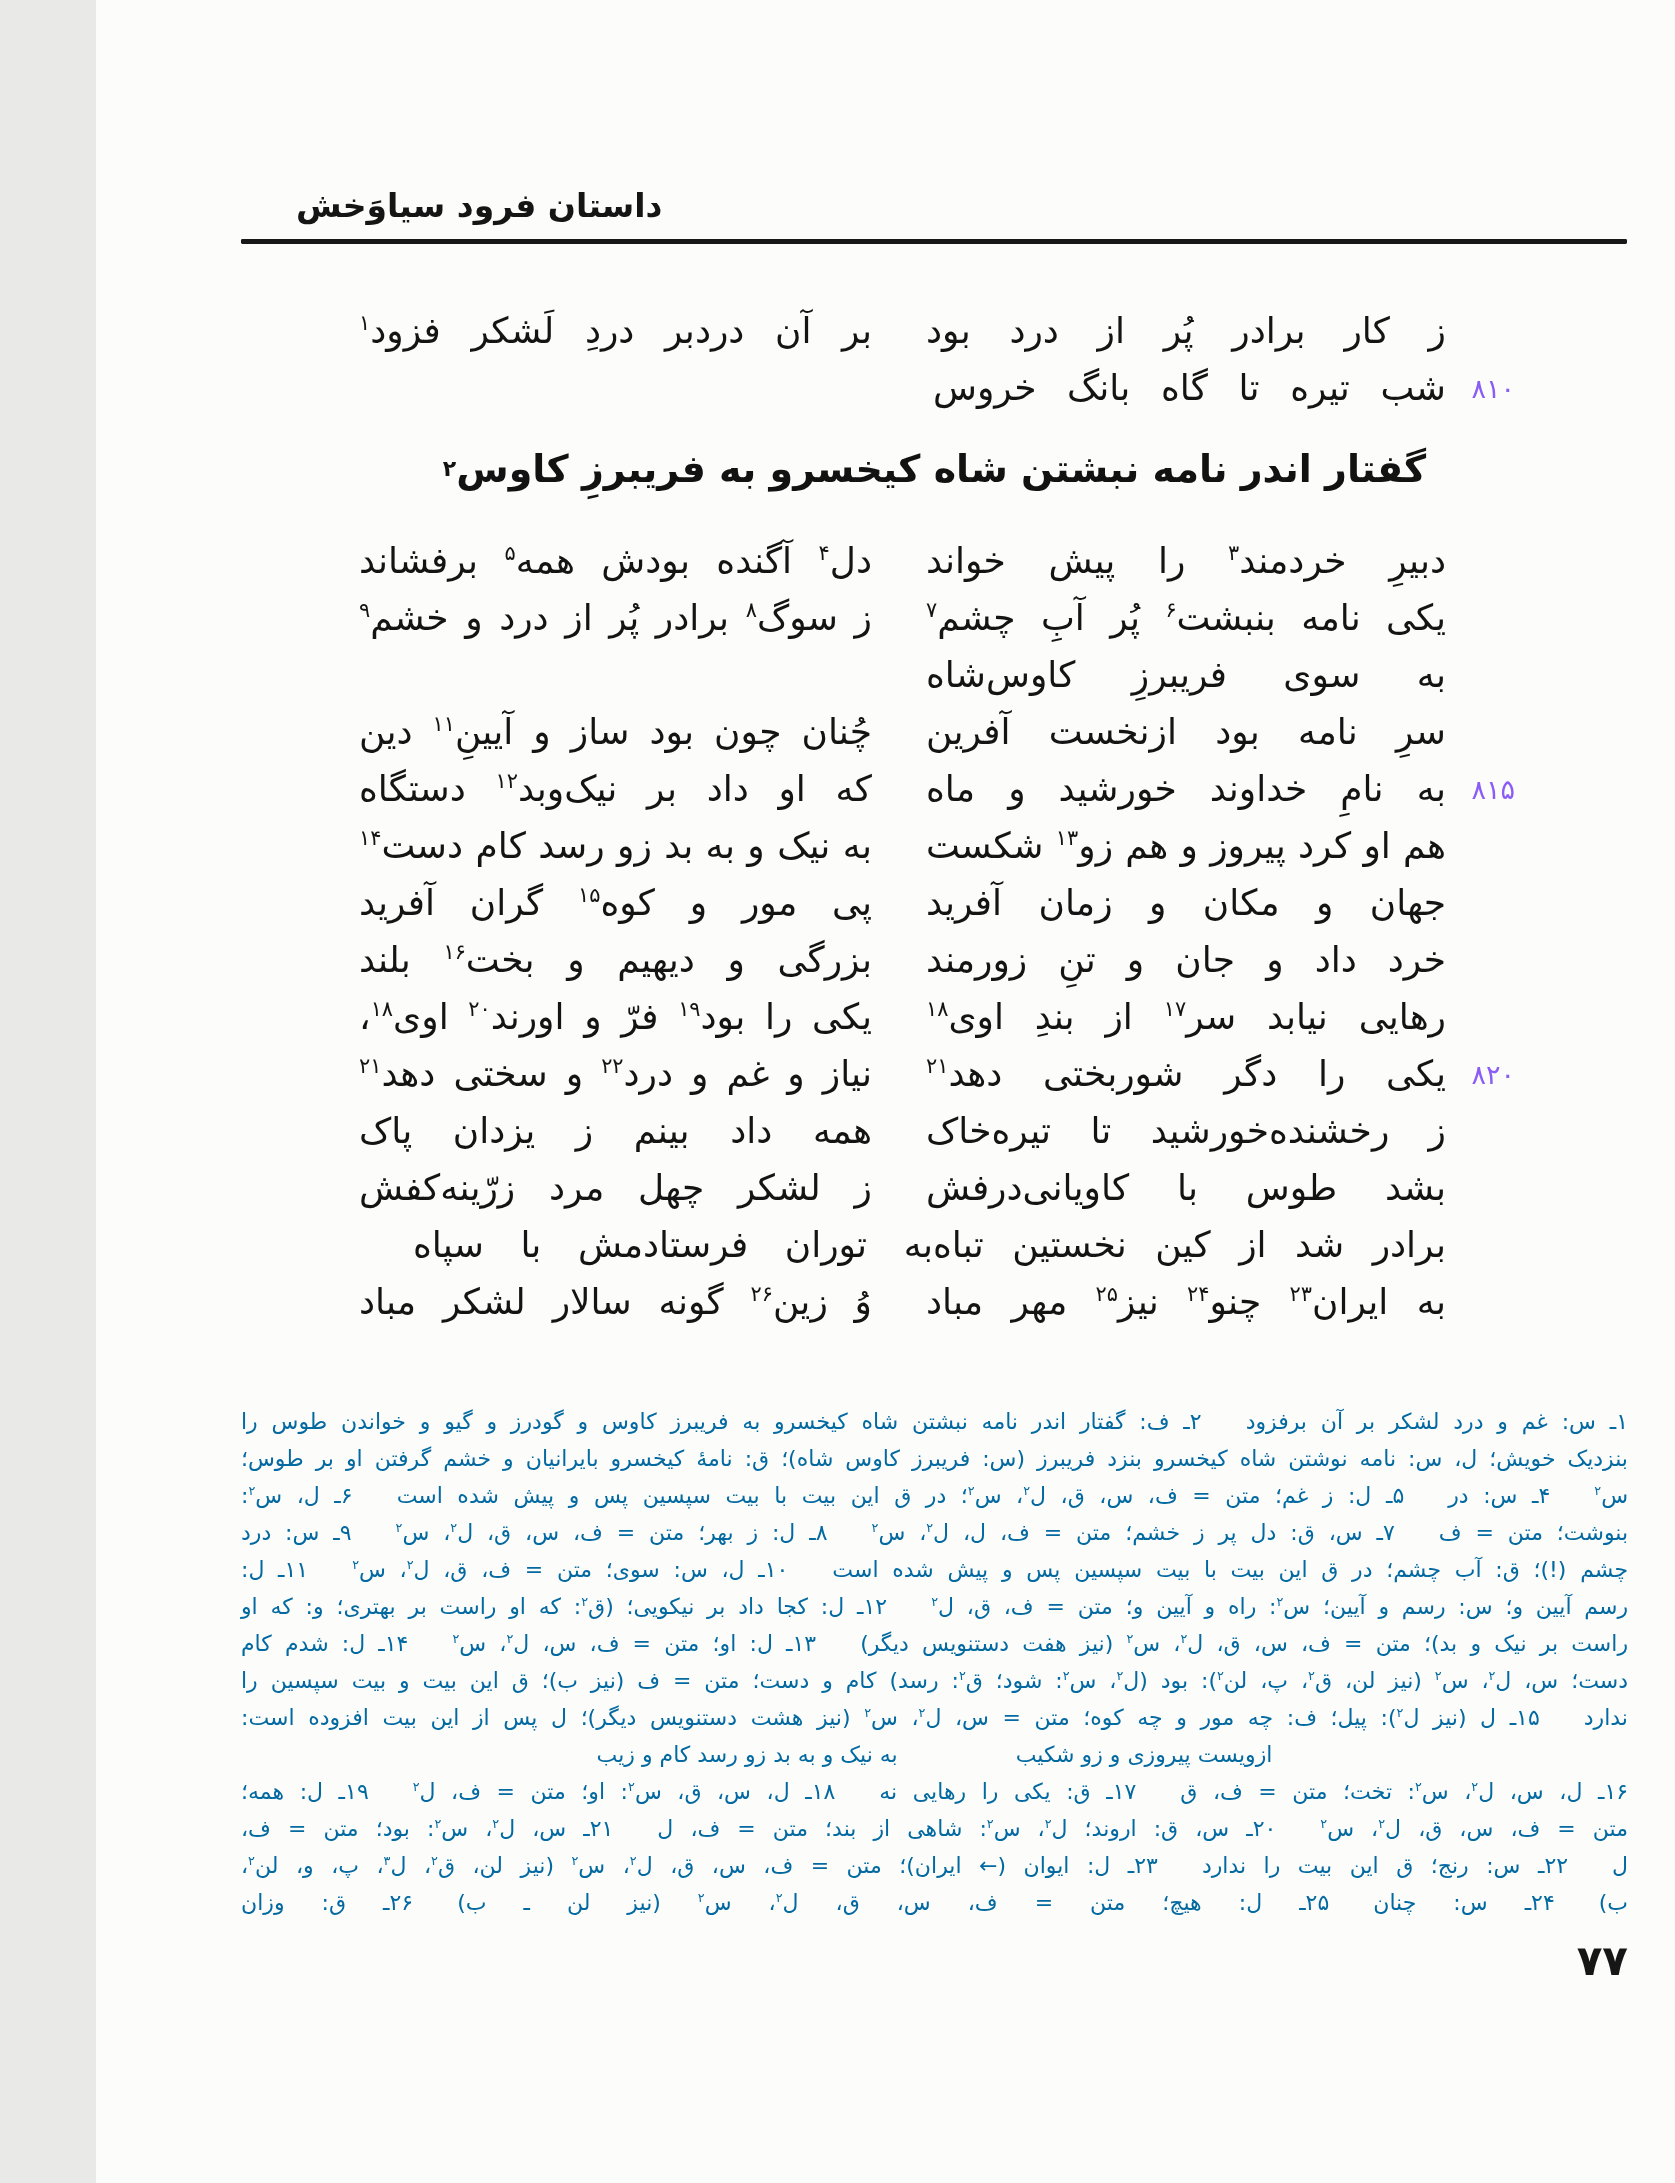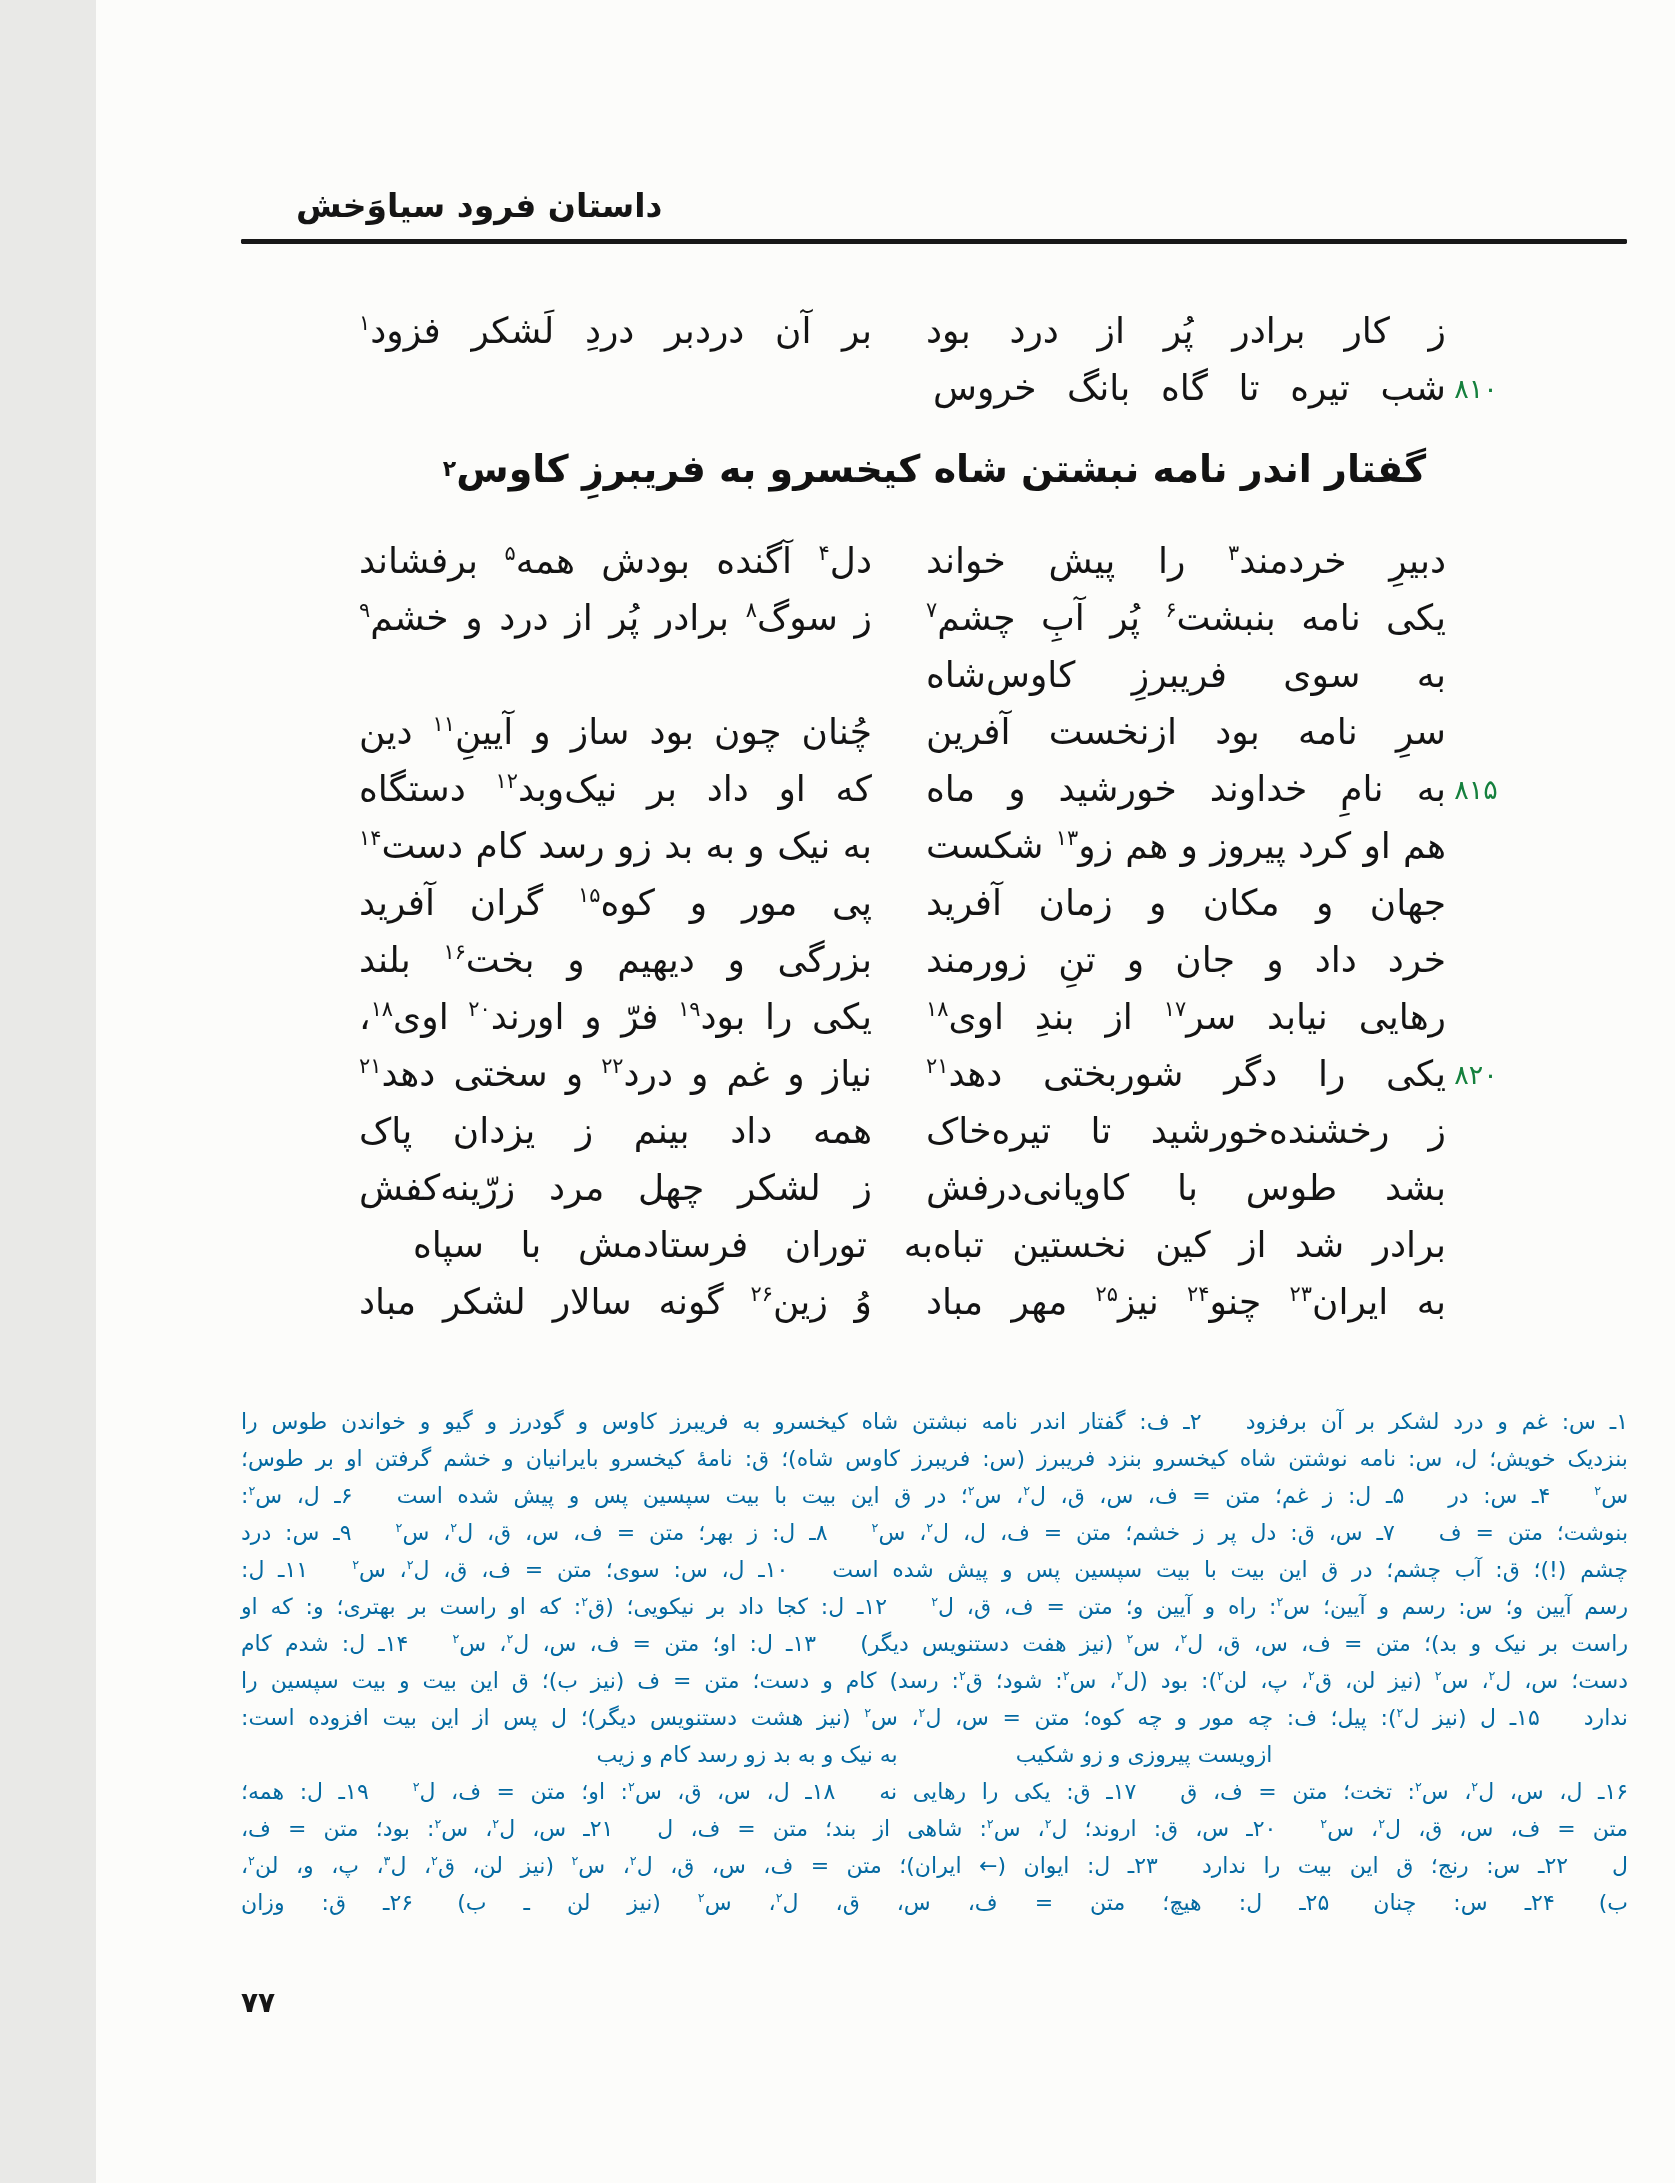--- a/index.html
+++ b/index.html
@@ -31,21 +31,21 @@
     padding-right:182px;padding-left:118px;box-sizing:border-box;
   }
   .hemistich{
     font-size:36px;line-height:1.25;color:#141414;
     text-align:justify;text-align-last:justify;white-space:nowrap;
   }
   .hemistich.h-right{width:520px;margin-left:54px;flex:none;}
   .hemistich.h-left{width:513px;flex:none;}
   .verse-num{
     position:absolute;right:113px;top:50%;transform:translateY(-50%);
-    width:78px;font-size:27px;color:#15803d;text-align:center;
+    width:78px;font-size:27px;color:#8b5cf6;text-align:right;
   }
   sup{font-size:58%;line-height:0;vertical-align:super;letter-spacing:0;}
   
   .section-heading{
     position:absolute;left:145px;width:1387px;top:432px;height:74px;
     display:flex;align-items:center;justify-content:center;
     font-size:38px;font-weight:bold;color:#121212;white-space:nowrap;
   }
   
   .footnotes{
@@ -55,22 +55,22 @@
   .fn-line{
     line-height:37px;height:37px;white-space:nowrap;
     text-align:justify;text-align-last:justify;
   }
   .fn-verse{
     line-height:37px;height:37px;display:flex;
     justify-content:center;gap:118px;white-space:nowrap;
   }
   
   .page-number{
-    position:absolute;left:145px;width:1387px;top:1986px;
-    text-align:left;font-size:28px;font-weight:bold;color:#161616;
+    position:absolute;left:145px;width:1387px;top:1936px;
+    text-align:right;font-size:42px;font-weight:bold;color:#161616;
   }
 </style>
 </head>
 <body>
 
 <div class="page">
 
   <div class="running-title">داستان فرود سیاوَخش</div>
 
   <div class="header-rule"></div>

